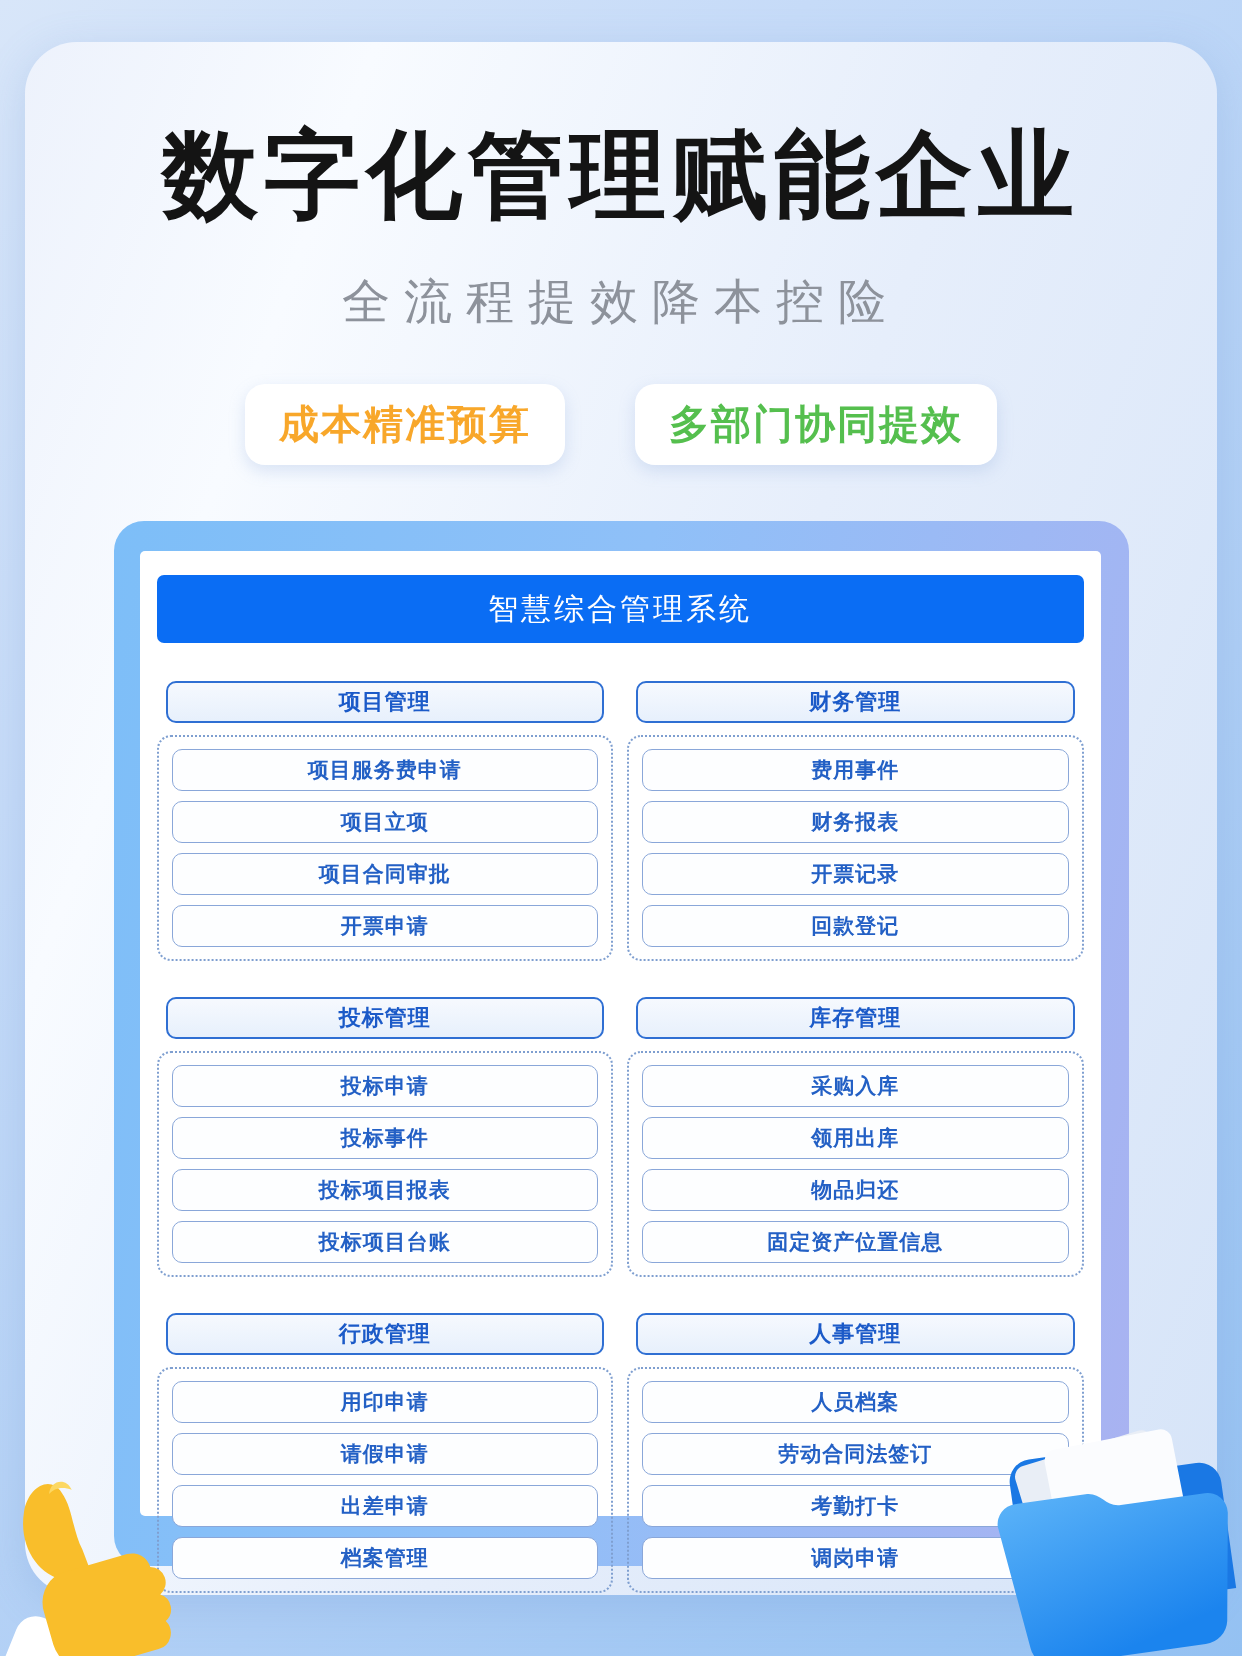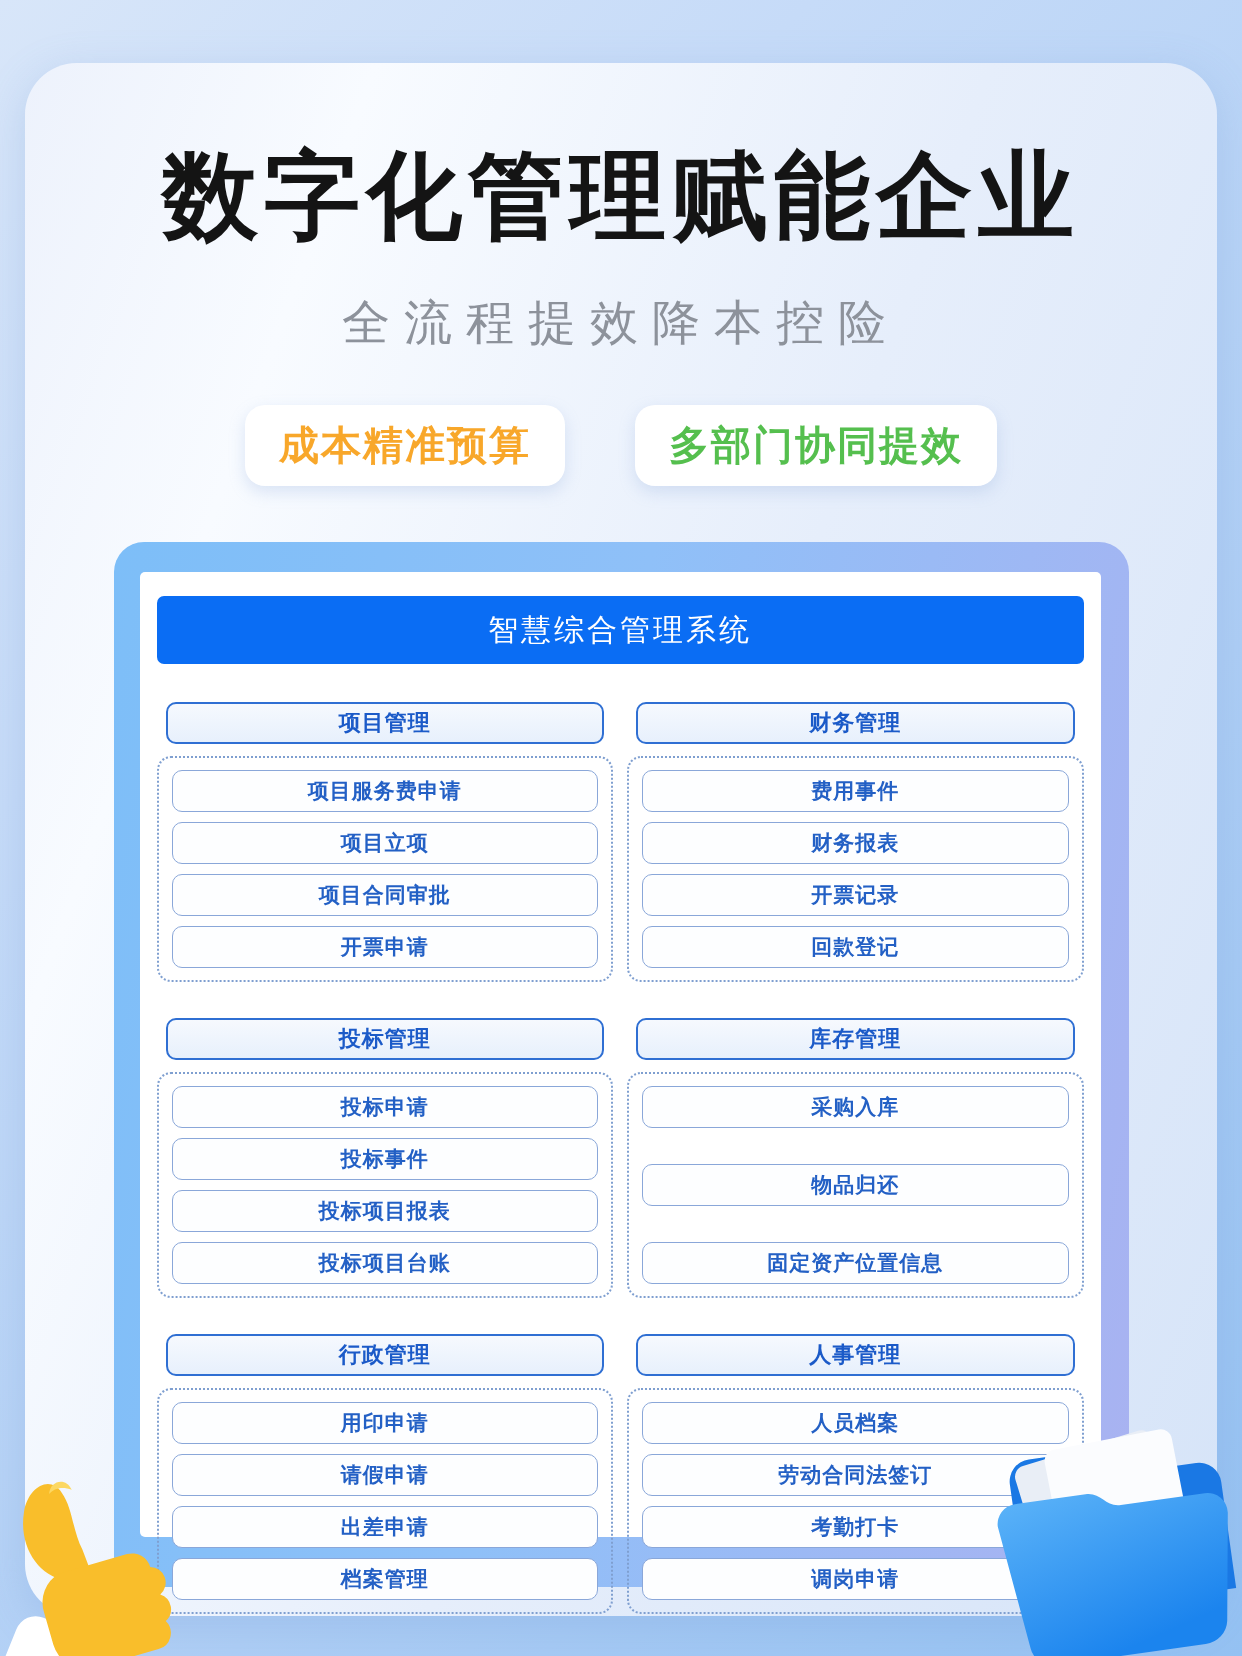--- a/index.html
+++ b/index.html
@@ -6,21 +6,21 @@
   html,body { width:1242px; height:1656px; }
   body {
     position:relative;
     font-family:"Liberation Sans", sans-serif;
     background:linear-gradient(135deg,#d8e6f9 0%,#c6dbf8 28%,#aecef5 65%,#94c1f2 100%);
     overflow:hidden;
   }
 
   
   .panel {
-    position:absolute; left:25px; top:63px; width:1192px; height:1553px;
+    position:absolute; left:25px; top:42px; width:1192px; height:1553px;
     border-radius:52px;
     background:linear-gradient(110deg,#edf2fc 0%,#f8fbff 20%,#e6eefb 55%,#d6e4f8 100%);
     box-shadow:0 10px 40px rgba(110,150,210,.25);
   }
 
   .main-title {
     margin-top:70px; text-align:center;
     font-size:96px; font-weight:900; letter-spacing:6px;
     color:#141414;
   }
@@ -131,20 +131,21 @@
               <div class="item">投标申请</div>
               <div class="item">投标事件</div>
               <div class="item">投标项目报表</div>
               <div class="item">投标项目台账</div>
             </div>
           </div>
           <div class="section">
             <div class="section-title">库存管理</div>
             <div class="section-items">
               <div class="item">采购入库</div>
+              <div class="item">领用出库</div>
               <div class="item">物品归还</div>
               <div class="item">固定资产位置信息</div>
             </div>
           </div>
           <div class="section">
             <div class="section-title">行政管理</div>
             <div class="section-items">
               <div class="item">用印申请</div>
               <div class="item">请假申请</div>
               <div class="item">出差申请</div>

